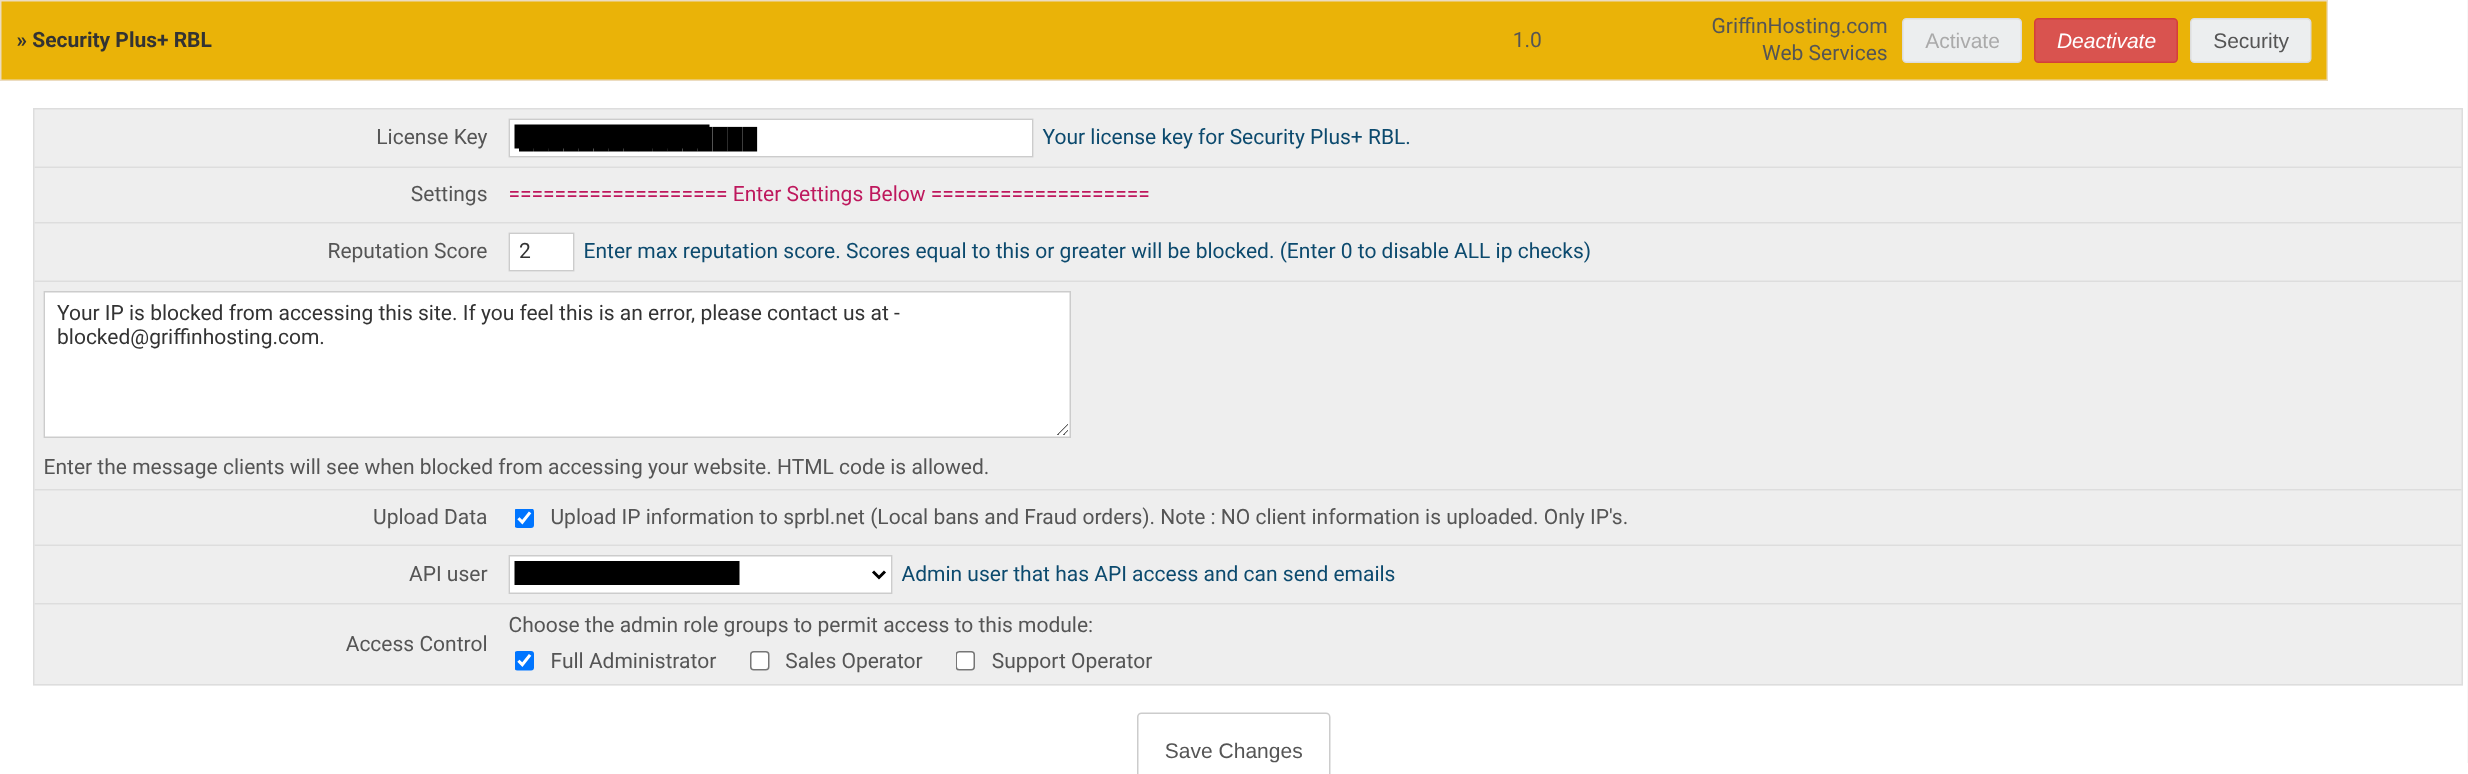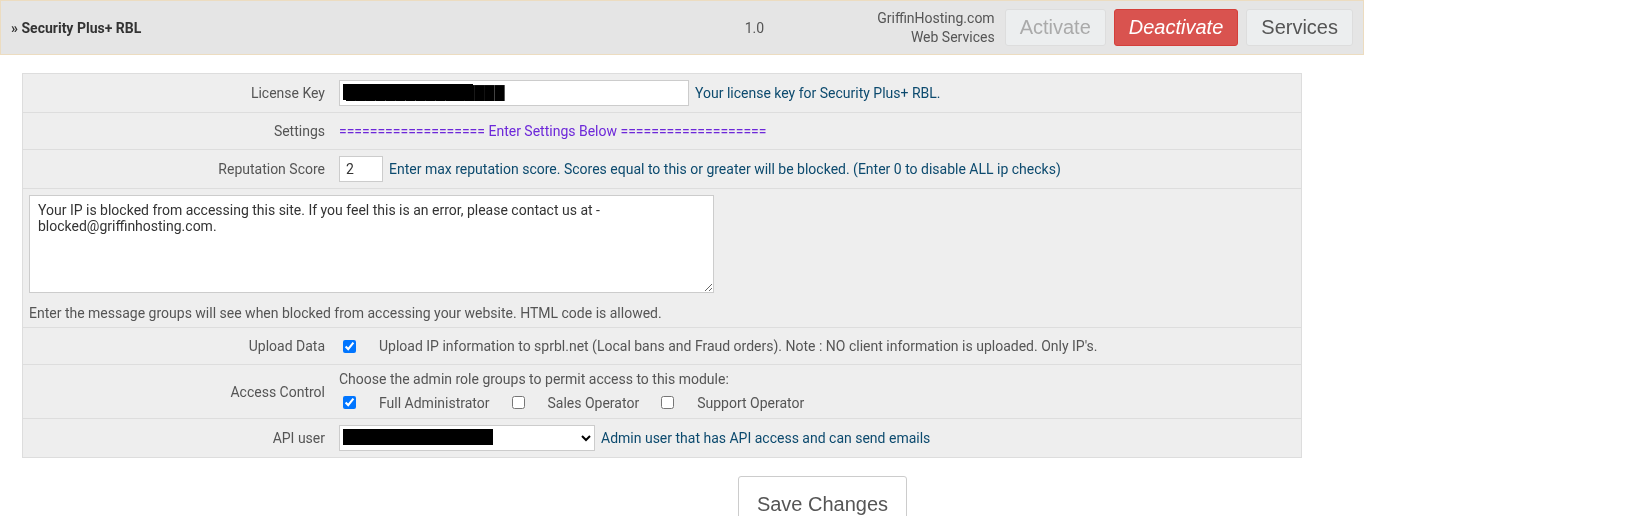--- a/index.html
+++ b/index.html
@@ -7,39 +7,39 @@
     margin: 0;
     font-family: -apple-system, BlinkMacSystemFont, "Segoe UI", Roboto, "Helvetica Neue", Arial, sans-serif;
     font-size: 14px;
     color: #555;
     background: #fff;
     width: 1645px;
   }
 
   
   .module-header {
-    background: #e5e5e5;
+    background: #eab308;
     border: 1px solid #ecdcc0;
     display: flex;
     align-items: center;
     padding: 8px 10px;
-    width: 1364px;
+    width: 1552px;
   }
   .module-header .title-block { flex: 1; }
   .module-header .title { font-weight: 700; color: #333; font-size: 14px; }
   .module-header .subtitle { color: #555; margin-top: 4px; }
   .module-header .version { width: 80px; text-align: left; color: #555; }
   .module-header .vendor { width: 170px; text-align: right; color: #555; line-height: 1.3; }
   .module-header .actions { display: flex; gap: 8px; padding-left: 10px; }
 
   .btn {
     display: inline-block;
     padding: 6px 14px;
     border-radius: 3px;
-    font-size: 20px;
+    font-size: 14px;
     cursor: pointer;
     border: 1px solid transparent;
     background: #fff;
     color: #333;
   }
   .btn-default {
     background: #eceeef;
     border-color: #ddd;
     color: #555;
   }
@@ -59,21 +59,21 @@
     border: 1px solid #ccc;
     color: #555;
     padding: 16px 18px;
   }
 
   
   .panel {
     margin: 18px 22px 0 22px;
     border: 1px solid #ddd;
     background: #eeeeee;
-    width: 1280px;
+    width: 1620px;
   }
   .form-row {
     display: flex;
     border-bottom: 1px solid #ddd;
   }
   .form-row:last-child { border-bottom: none; }
   .form-label {
     width: 310px;
     text-align: right;
     padding: 10px 8px 10px 0;
@@ -84,21 +84,21 @@
     flex: 1;
     padding: 6px 6px;
     display: flex;
     align-items: center;
     flex-wrap: wrap;
     gap: 6px;
   }
   .form-field .help { color: #0c4a6e; }
   .form-field .help-below { color: #555; margin-top: 6px; width: 100%; }
 
-  .red-divider { color: #6d28d9; font-weight: 400; }
+  .red-divider { color: #be185d; font-weight: 400; }
 
   input[type="text"].txt, select.sel {
     border: 1px solid #ccc;
     padding: 4px 6px;
     font-size: 14px;
     background: #fff;
     color: #333;
     font-family: inherit;
   }
   .txt-lg { width: 350px; }
@@ -111,21 +111,21 @@
     width: 685px;
     height: 98px;
     resize: both;
     color: #333;
   }
   .sel { width: 256px; height: 26px; }
 
   .blackout { background: #000; color: #000; }
 
   .cb-group { display: flex; gap: 18px; align-items: center; }
-  .cb-item { display: inline-flex; align-items: center; gap: 20px; }
+  .cb-item { display: inline-flex; align-items: center; gap: 8px; }
 
   .save-row {
     text-align: center;
     padding: 18px 0 24px 0;
   }
 
   .block-msg-row .form-label { align-self: center; }
   .block-msg-row .form-field { flex-direction: column; align-items: flex-start; }
 </style>
 </head>
@@ -138,21 +138,21 @@
     </div>
   </div>
   <div class="version">1.0</div>
   <div class="vendor">
     <div>GriffinHosting.com</div>
     <div>Web Services</div>
   </div>
   <div class="actions">
     <button class="btn btn-muted">Activate</button>
     <button class="btn btn-danger">Deactivate</button>
-    <button class="btn btn-default">Services</button>
+    <button class="btn btn-default">Security</button>
   </div>
 </div>
 
 <div class="panel">
 
   <div class="form-row">
     <div class="form-label">License Key</div>
     <div class="form-field">
       <span style="position: relative;"><input type="text" class="txt txt-lg blackout" value="████████████████" style="color: rgb(0, 0, 0); background: rgb(255, 255, 255);"><span style="position: absolute; left: 4px; top: 4px; height: 16px; width: 130px; background: rgb(0, 0, 0); pointer-events: none;"></span></span>
       <span class="help">Your license key for Security Plus+ RBL.</span>
@@ -170,31 +170,41 @@
     <div class="form-label">Reputation Score</div>
     <div class="form-field">
       <input type="text" class="txt txt-sm" value="2" style="">
       <span class="help">Enter max reputation score. Scores equal to this or greater will be blocked. (Enter 0 to disable ALL ip checks)</span>
     </div>
   </div>
 
   <div class="form-row block-msg-row">
     <div class="form-field">
       <textarea class="ta" style="">Your IP is blocked from accessing this site. If you feel this is an error, please contact us at - blocked@griffinhosting.com.</textarea>
-      <div class="help-below">Enter the message groups will see when blocked from accessing your website. HTML code is allowed.</div>
+      <div class="help-below">Enter the message clients will see when blocked from accessing your website. HTML code is allowed.</div>
     </div>
   </div>
 
   <div class="form-row">
     <div class="form-label">Upload Data</div>
     <div class="form-field">
       <label class="cb-item">
         <input type="checkbox" checked="" style="">
         <span>Upload IP information to sprbl.net (Local bans and Fraud orders). Note : NO client information is uploaded. Only IP's.</span>
       </label>
+    </div>
+  </div>
+
+  <div class="form-row">
+    <div class="form-label">API user</div>
+    <div class="form-field">
+      <span style="position: relative;"><select class="sel" style="color: rgb(0, 0, 0);">
+        <option selected="" style="background: rgb(0, 0, 0); color: rgb(0, 0, 0);"></option>
+      </select><span style="position: absolute; left: 4px; top: 4px; height: 16px; width: 150px; background: rgb(0, 0, 0); pointer-events: none;"></span></span>
+      <span class="help">Admin user that has API access and can send emails</span>
     </div>
   </div>
 
   <div class="form-row">
     <div class="form-label">Access Control</div>
     <div class="form-field" style="flex-direction:column; align-items:flex-start; gap:6px;">
       <div>Choose the admin role groups to permit access to this module:</div>
       <div class="cb-group">
         <label class="cb-item">
           <input type="checkbox" checked="" style="">
@@ -205,27 +215,17 @@
           <span>Sales Operator</span>
         </label>
         <label class="cb-item">
           <input type="checkbox" style="">
           <span>Support Operator</span>
         </label>
       </div>
     </div>
   </div>
 
-  <div class="form-row">
-    <div class="form-label">API user</div>
-    <div class="form-field">
-      <span style="position: relative;"><select class="sel" style="color: rgb(0, 0, 0);">
-        <option selected="" style="background: rgb(0, 0, 0); color: rgb(0, 0, 0);"></option>
-      </select><span style="position: absolute; left: 4px; top: 4px; height: 16px; width: 150px; background: rgb(0, 0, 0); pointer-events: none;"></span></span>
-      <span class="help">Admin user that has API access and can send emails</span>
-    </div>
-  </div>
-
 </div>
 
 <div class="save-row">
   <button class="btn btn-white">Save Changes</button>
 </div>
 
 </body></html>

